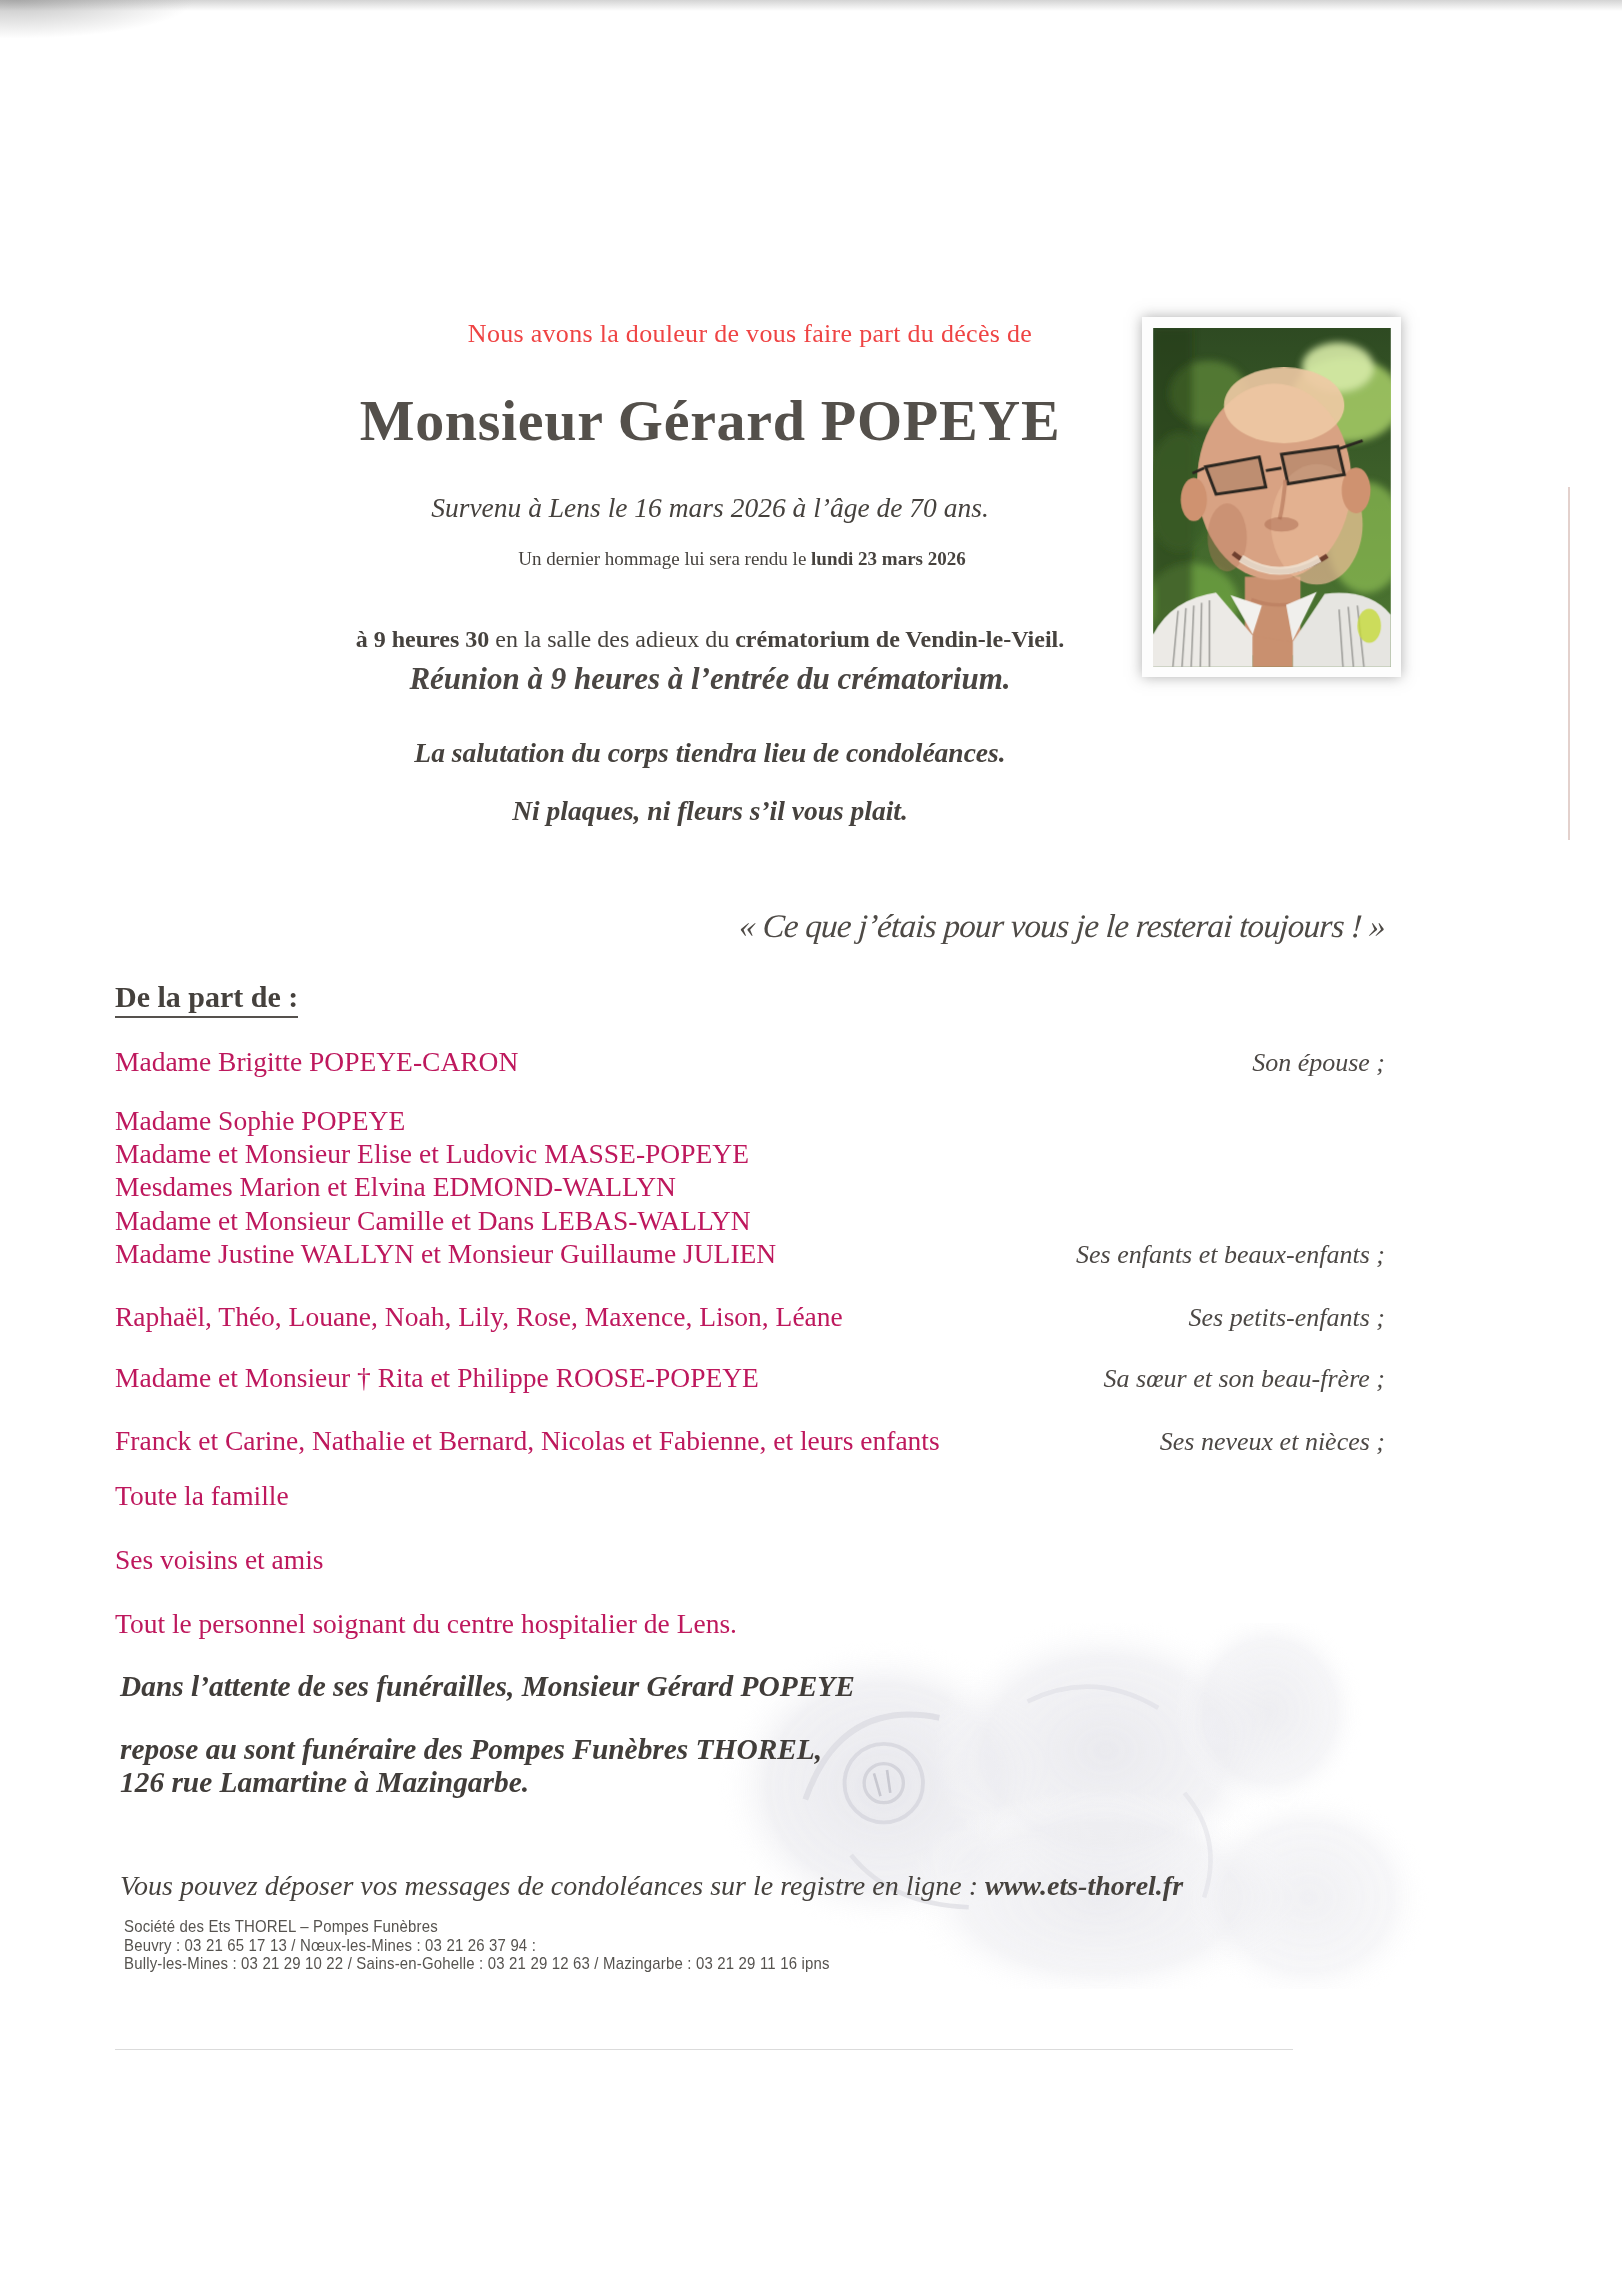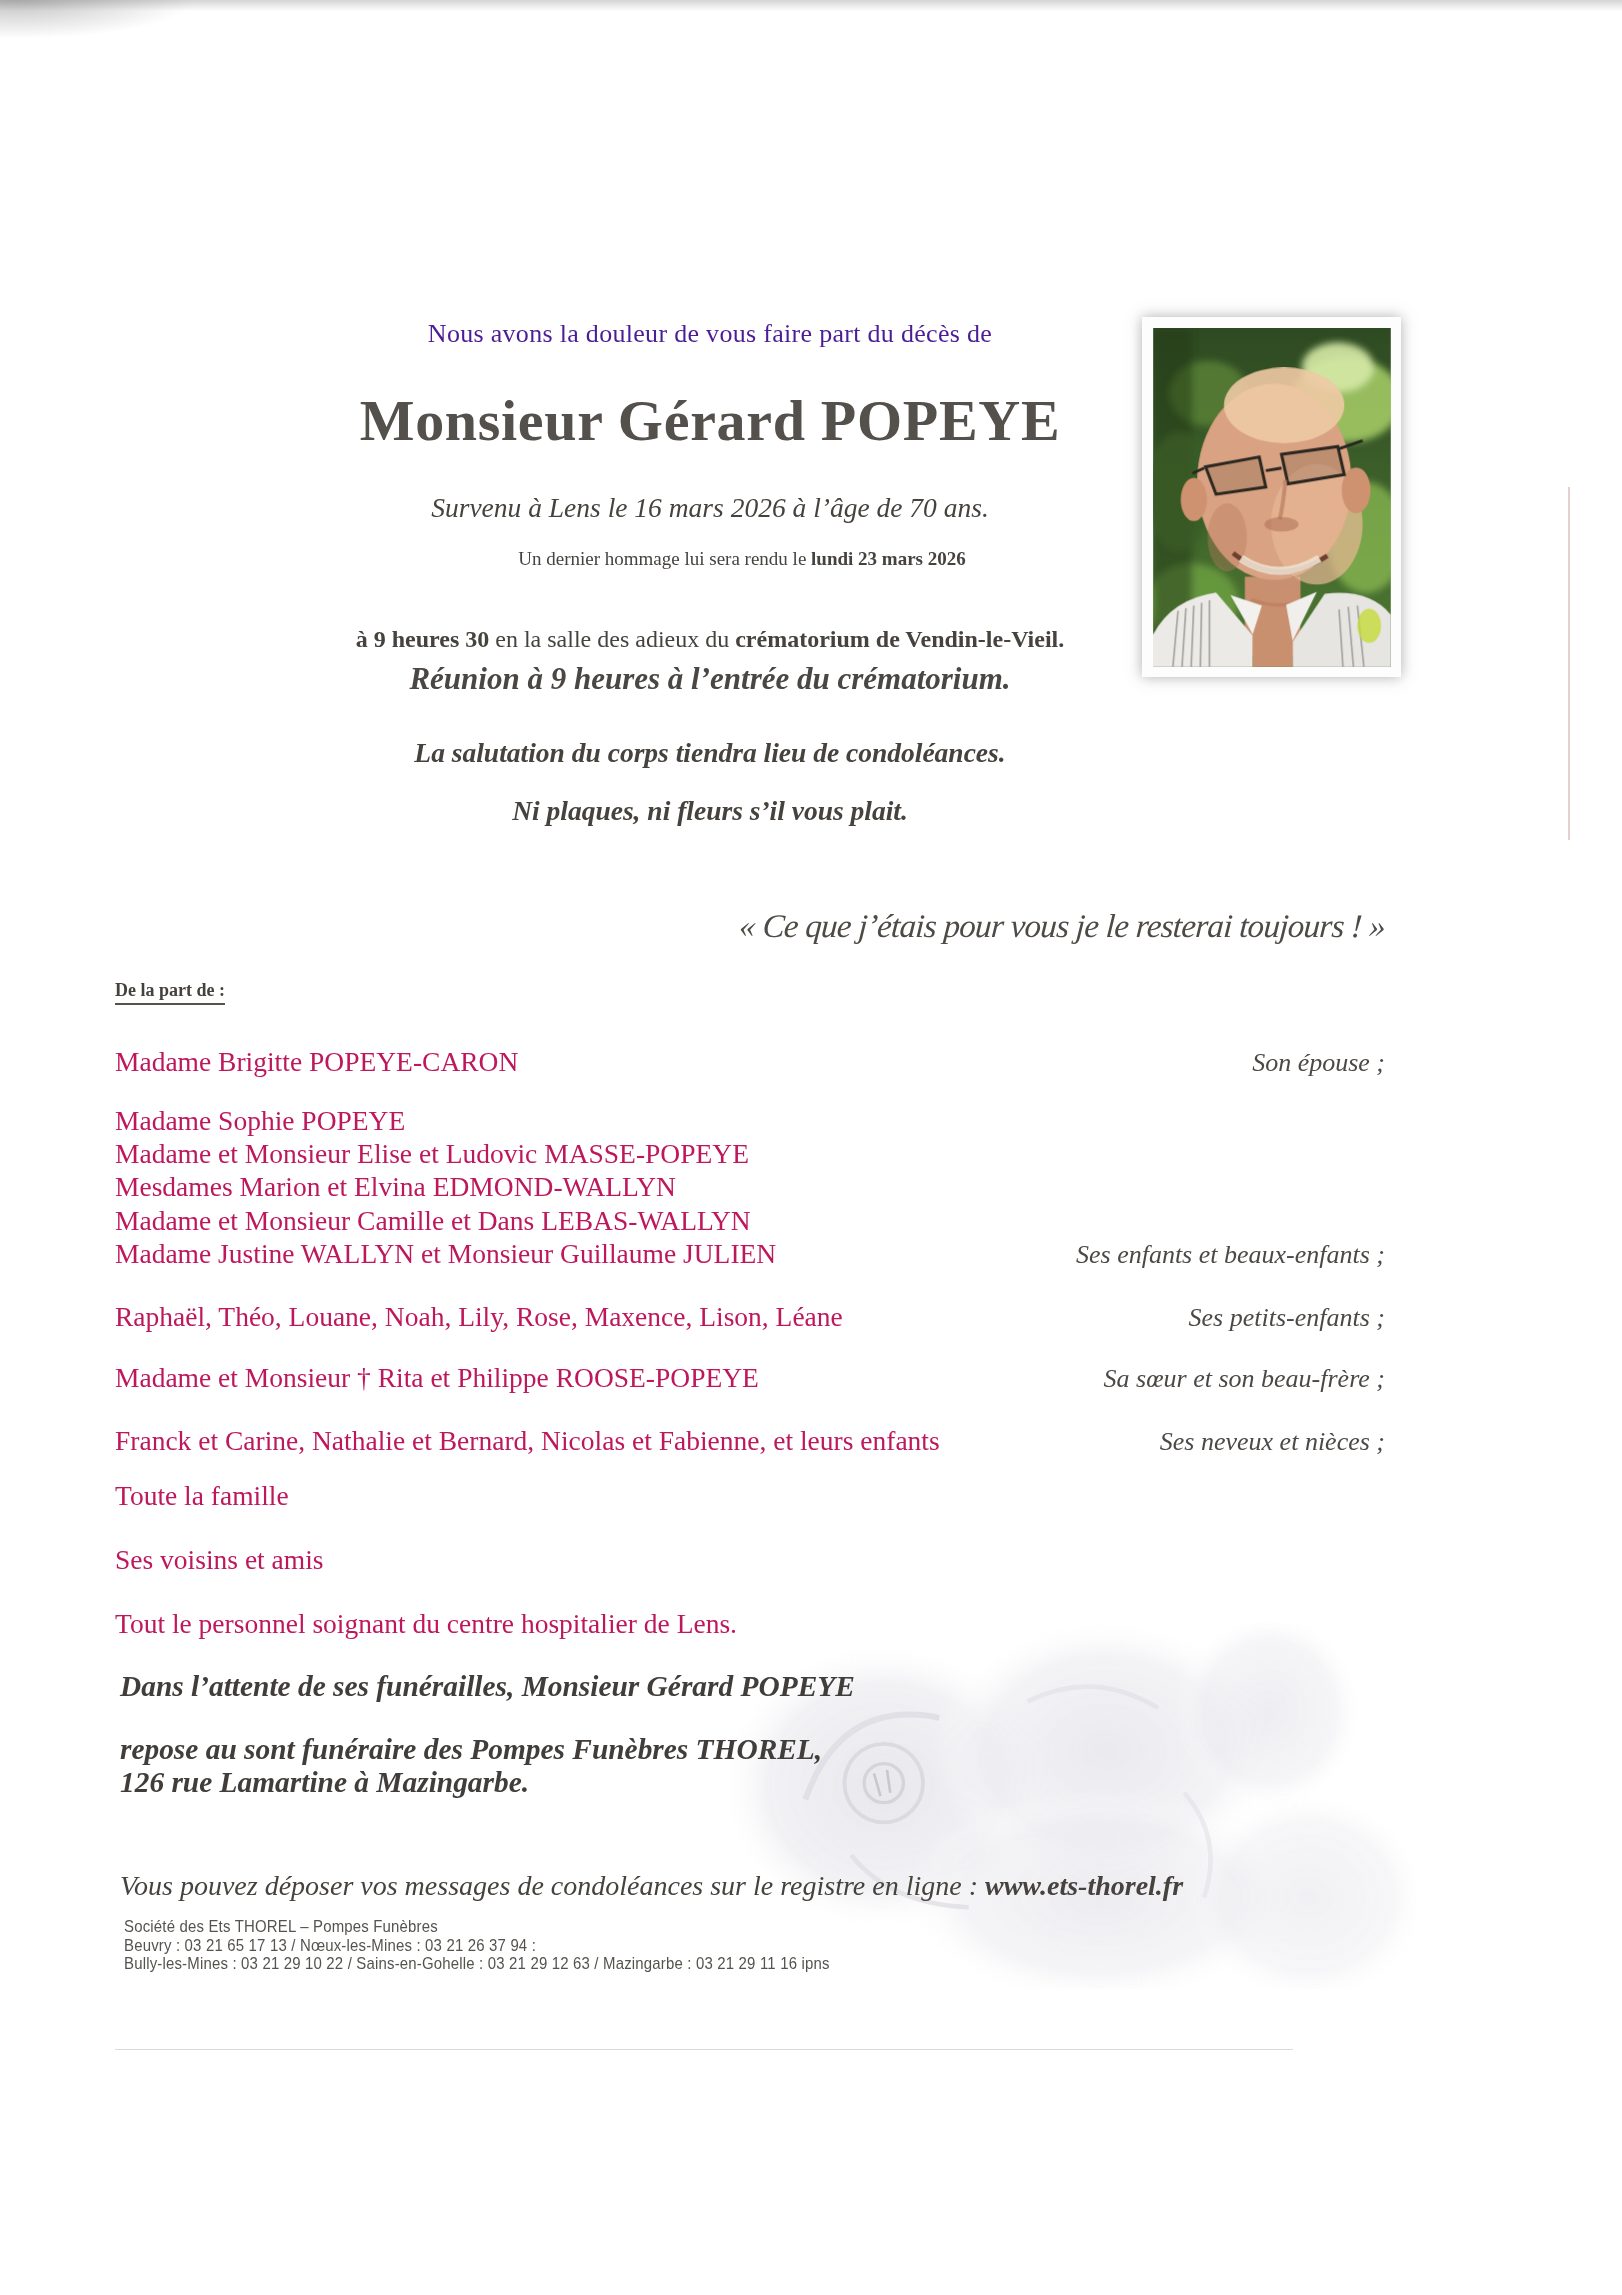--- a/index.html
+++ b/index.html
@@ -4,31 +4,31 @@
 <style>
   html,body{margin:0;padding:0;background:#9a9a9a;}
   .page{
     position:relative; width:1623px; height:2295px; background:#ffffff;
     font-family:"Liberation Serif", serif; color:#46423e; overflow:hidden;
   }
   .line{position:absolute; white-space:nowrap;}
   .centered{left:0; width:1420px; text-align:center;}
   .leftcol{left:115px; text-align:left;}
   .rightlbl{right:238px; text-align:right; font-style:italic; font-size:26px; color:#4c4845;}
-  .intro{top:319px; font-size:26px; letter-spacing:0.3px; color:#4c1d95;}
+  .intro{top:319px; font-size:26px; letter-spacing:0.3px; color:#ef4444;margin-left:40px;}
   .title{top:387px; font-size:58px; font-weight:bold; color:#54504b; letter-spacing:0.7px;}
   .survenu{top:492px; font-size:27.5px; font-style:italic;}
   .homm1{top:548px; font-size:19px;margin-left:32px;}
   .homm2{top:586px; font-size:24px;margin-top:40px;}
   .reunion{top:661px; font-size:31px; font-weight:bold; font-style:italic; color:#4a4643;}
   .salutation{top:737px; font-size:27.5px; font-weight:bold; font-style:italic;}
   .noflowers{top:795px; font-size:27.5px; font-weight:bold; font-style:italic;}
   .quote{top:908px; left:0; width:1385px; text-align:right; font-size:33px; font-style:italic;
          color:#4e4a46; transform:skewX(-4deg); letter-spacing:-0.7px;}
-  .heading{top:980px; font-size:18px; font-weight:bold; color:#45413d;}
+  .heading{top:980px; font-size:30px; font-weight:bold; color:#45413d;}
   .heading span{border-bottom:2px solid #55514d; padding-bottom:2.6px;}
   .name{font-size:27.5px; color:#be185d;}
   .b{font-weight:bold;}
   .funline{font-size:29.4px; font-weight:bold; font-style:italic; left:120px; color:#413d3a;}
   .hours{top:1819px; font-size:29px; font-weight:bold; font-style:italic; left:120px;}
   .register{top:1870px; font-size:28px; font-style:italic; left:120px;}
   .footer{left:124px; font-family:"Liberation Sans", sans-serif; font-size:17px; color:#56534f;
           transform:scaleX(.88); transform-origin:left top; letter-spacing:0.2px;}
   .photo{
     position:absolute; left:1142px; top:317px; width:238px; height:339px;

